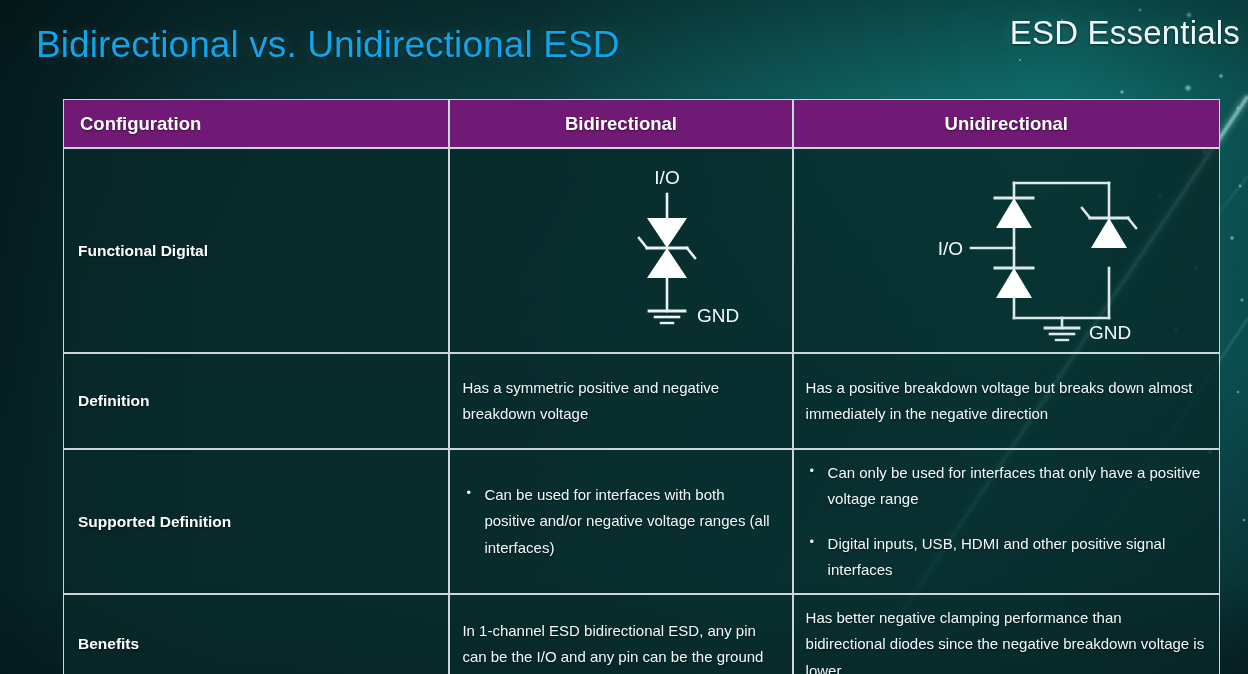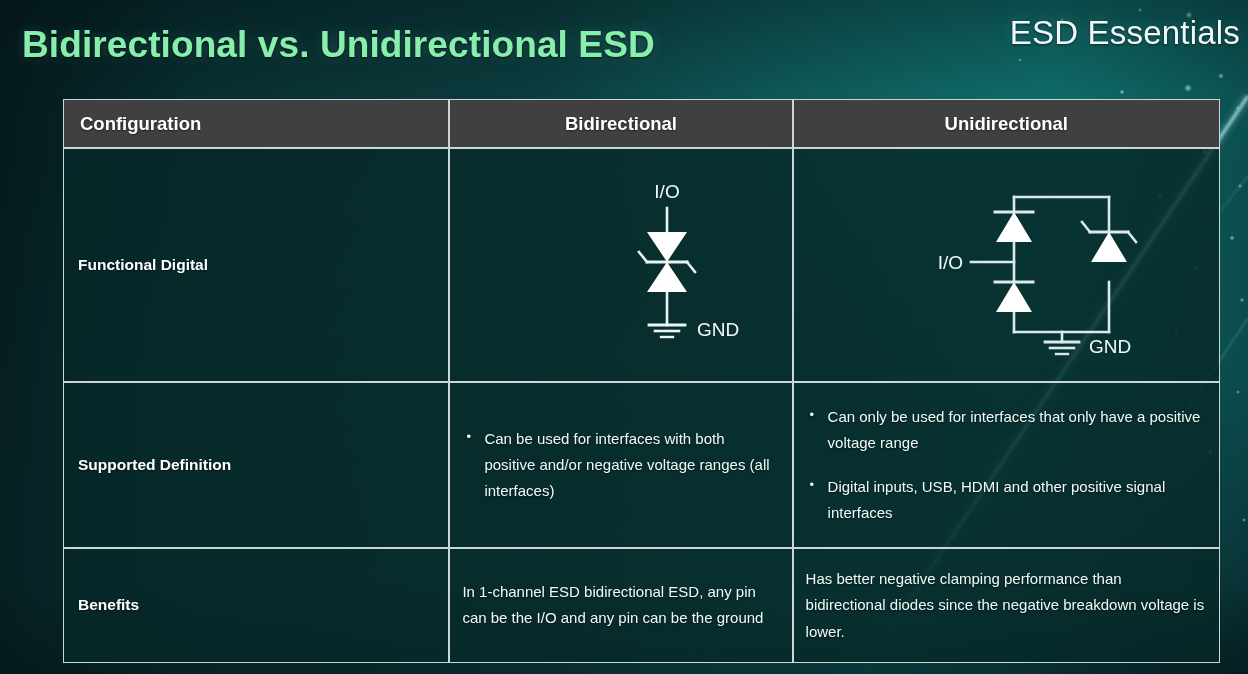--- a/index.html
+++ b/index.html
@@ -25,22 +25,22 @@
   .bg-vignette{
     position:absolute; inset:0;
     background:
       linear-gradient(to right, rgba(3,18,20,.55) 0%, rgba(3,18,20,0) 16%, rgba(3,18,20,0) 84%, rgba(3,18,20,.25) 100%),
       linear-gradient(to bottom, rgba(3,18,20,.35) 0%, rgba(3,18,20,0) 14%, rgba(3,18,20,0) 86%, rgba(3,18,20,.45) 100%);
   }
   .streaks{ position:absolute; inset:0; }
 
   
   .title{
-    position:absolute; left:22px; top:24px;
-    font-size:37px; font-weight:700; color:#86efac;
+    position:absolute; left:36px; top:24px;
+    font-size:37px; font-weight:400; color:#0ea5e9;
     letter-spacing:.1px; white-space:nowrap;
     text-shadow:0 1px 3px rgba(0,0,0,.65), 0 0 14px rgba(160,235,235,.18);
   }
   .subtitle{
     position:absolute; right:8px; top:14px;
     font-size:33px; font-weight:400; color:#eef9f9;
     letter-spacing:.2px; white-space:nowrap;
     text-shadow:0 1px 3px rgba(0,0,0,.6), 0 0 12px rgba(150,230,230,.2);
   }
 
@@ -50,21 +50,21 @@
     width:1157px; height:564px;
     border-collapse:separate; border-spacing:0;
     table-layout:fixed;
   }
   .tbl td, .tbl th{
     border:1px solid #c9d7d9;
     vertical-align:middle; text-align:left;
     background:rgba(8,40,40,.80);
   }
   .tbl thead th{
-    background:#404040;
+    background:#701a75;
     color:#ffffff;
     font-size:18.5px; font-weight:700;
     height:49px; padding:0 16px;
     text-shadow:0 1px 2px rgba(0,0,0,.5);
   }
   .tbl thead th.c0{ text-align:left; }
   .tbl thead th.c1, .tbl thead th.c2{ text-align:center; }
 
   .rowlabel{
     color:#ffffff; font-size:15.5px; font-weight:700;
@@ -237,20 +237,25 @@
               <line x1="131" y1="178" x2="155" y2="178" stroke-width="2.6"></line>
               <line x1="137" y1="184" x2="149" y2="184" stroke-width="2.4"></line>
             </g>
             <text x="44" y="99" fill="#f2fafa" font-family="Liberation Sans, sans-serif" font-size="19" text-anchor="end">I/O</text>
             <text x="170" y="183" fill="#f2fafa" font-family="Liberation Sans, sans-serif" font-size="19" text-anchor="start">GND</text>
           </svg>
         </div>
       </td>
     </tr>
 
+    <tr class="r-def">
+      <td class="rowlabel">Definition</td>
+      <td class="cell-text">Has a symmetric positive and negative breakdown voltage</td>
+      <td class="cell-text">Has a positive breakdown voltage but breaks down almost immediately in the negative direction</td>
+    </tr>
 
     <tr class="r-sup">
       <td class="rowlabel">Supported Definition</td>
       <td class="cell-text">
         <ul class="bul">
           <li>Can be used for interfaces with both positive and/or negative voltage ranges (all interfaces)</li>
         </ul>
       </td>
       <td class="cell-text">
         <ul class="bul">

